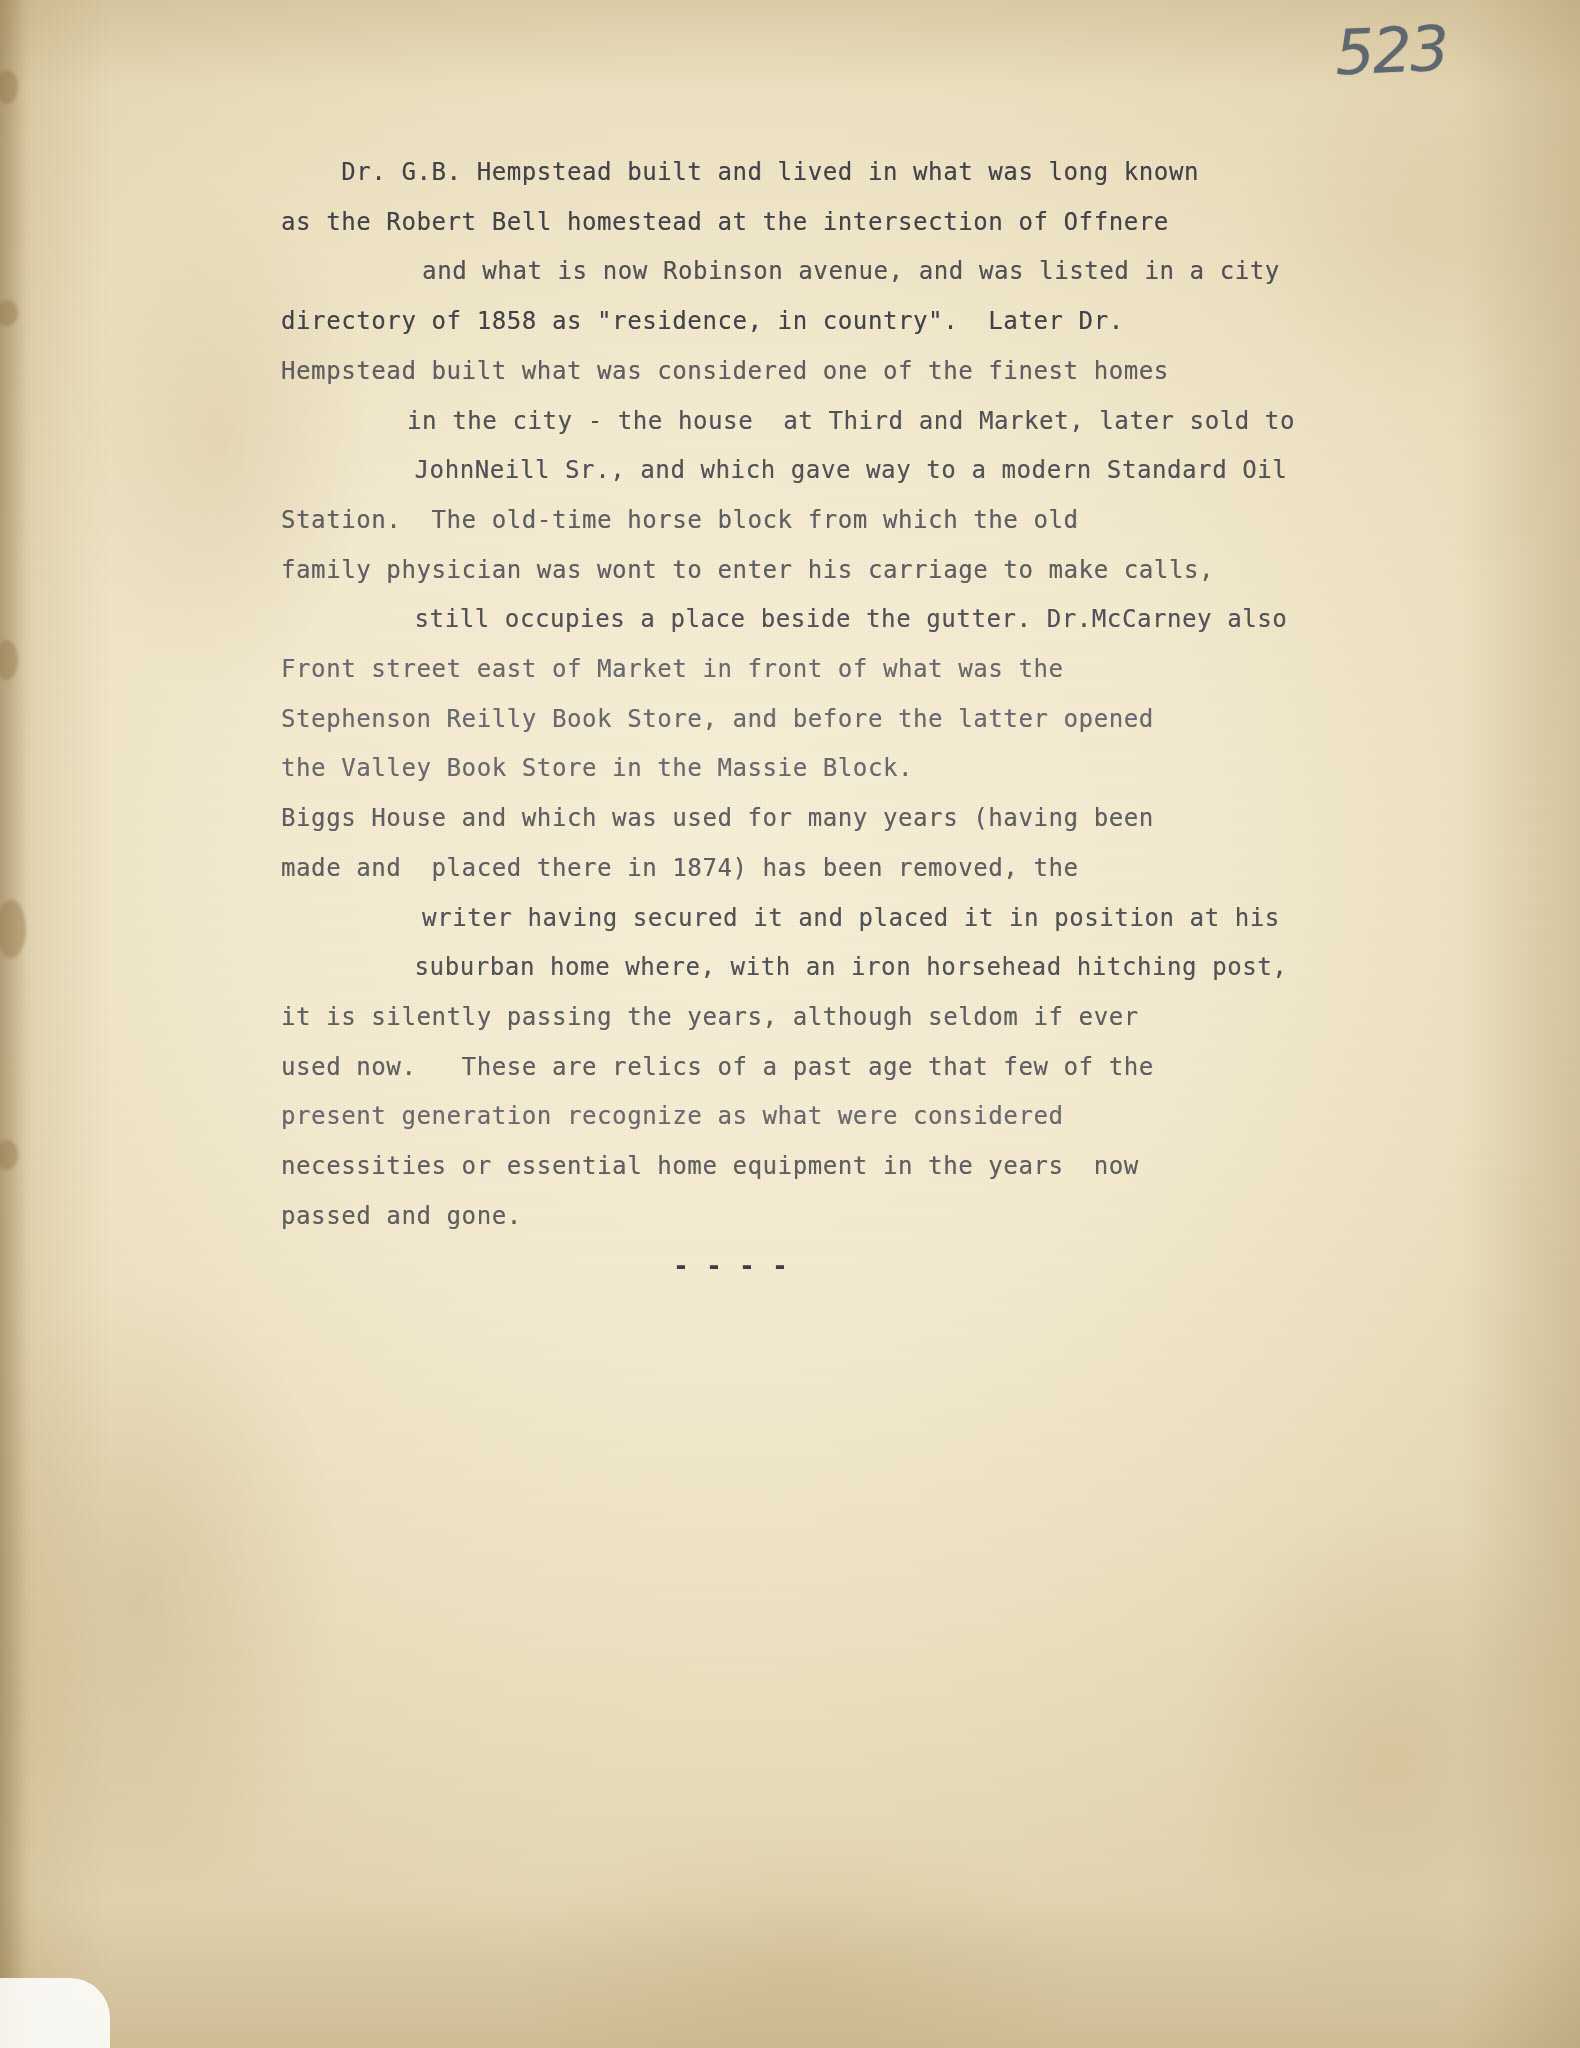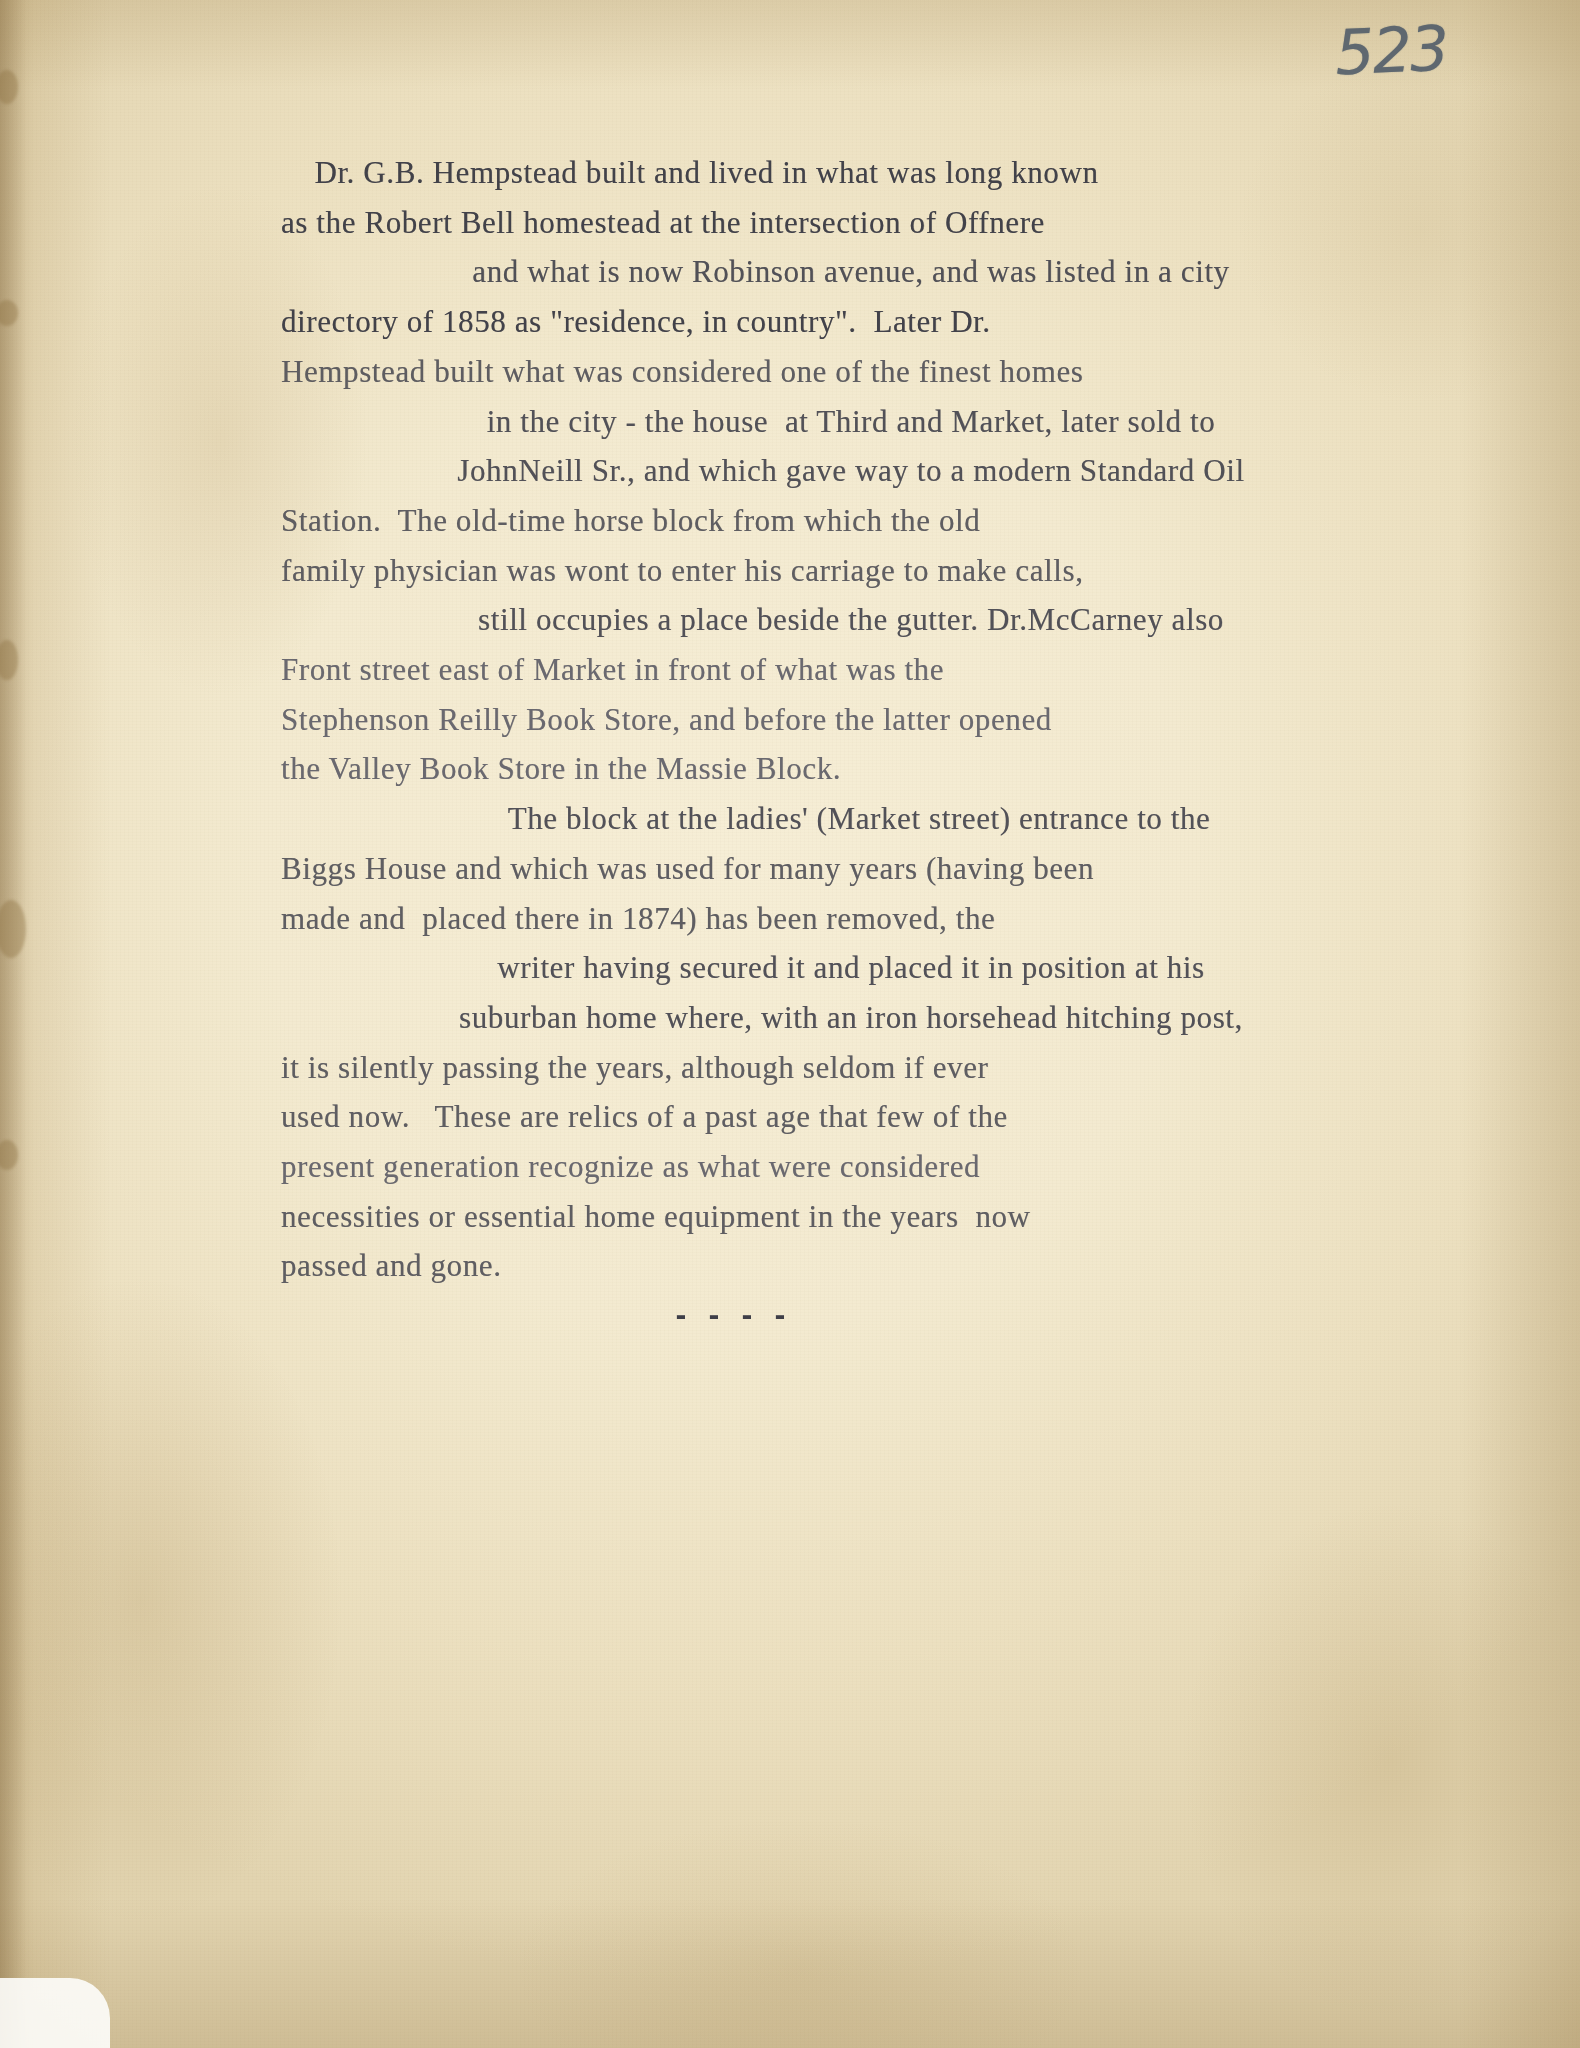--- a/index.html
+++ b/index.html
@@ -88,28 +88,27 @@
     left: 281px;
     top: 148px;
     width: 1140px;
   }
   .para { margin: 0 0 0 0; }
   .para + .para { margin-top: 0px; }
 
   .tline {
     display: block;
     white-space: pre;
-    font-size: 31px;
+    font-size: 24px;
     line-height: 49.7px;
     letter-spacing: 0.6px;
     color: #3a3a42;
     text-shadow:
       0.35px 0 0 rgba(58,58,66,0.30),
       0 0.3px 0 rgba(58,58,66,0.20);
-    font-family: Liberation Serif, serif;
   }
   
   .ink-1 { color: #3d3d46; opacity: 0.97; }
   .ink-2 { color: #46464f; opacity: 0.93; text-align: center; }
   .ink-3 { color: #4d4d55; opacity: 0.89; }
   .ink-4 { color: #545460; opacity: 0.86; }
 
   .sep-line {
     display: block;
     white-space: pre;
@@ -165,21 +164,20 @@
       <span class="tline ink-2">JohnNeill Sr., and which gave way to a modern Standard Oil</span>
       <span class="tline ink-3">Station.  The old-time horse block from which the old</span>
       <span class="tline ink-3">family physician was wont to enter his carriage to make calls,</span>
       <span class="tline ink-2">still occupies a place beside the gutter. Dr.McCarney also</span>
       <span class="tline ink-4">Front street east of Market in front of what was the</span>
       <span class="tline ink-4">Stephenson Reilly Book Store, and before the latter opened</span>
       <span class="tline ink-4">the Valley Book Store in the Massie Block.</span>
     </div>
 
     <div class="para">
-      <span class="tline ink-2">  The block at the ladies' (Market street) entrance to the</span>
       <span class="tline ink-3">Biggs House and which was used for many years (having been</span>
       <span class="tline ink-3">made and  placed there in 1874) has been removed, the</span>
       <span class="tline ink-2">writer having secured it and placed it in position at his</span>
       <span class="tline ink-2">suburban home where, with an iron horsehead hitching post,</span>
       <span class="tline ink-3">it is silently passing the years, although seldom if ever</span>
       <span class="tline ink-3">used now.   These are relics of a past age that few of the</span>
       <span class="tline ink-4">present generation recognize as what were considered</span>
       <span class="tline ink-3">necessities or essential home equipment in the years  now</span>
       <span class="tline ink-3">passed and gone.</span>
     </div>

